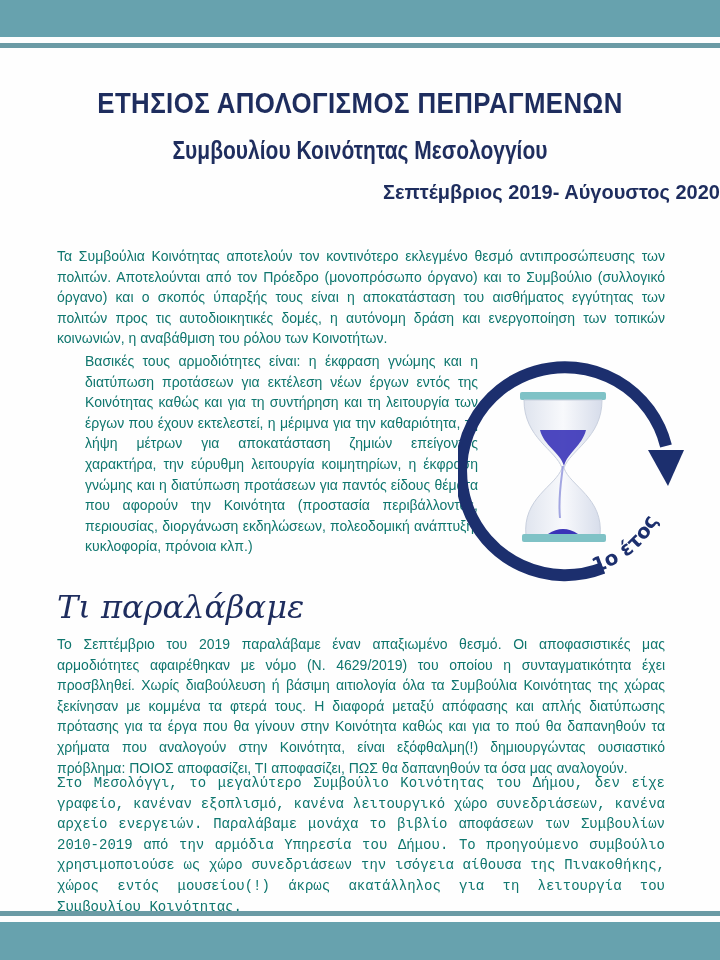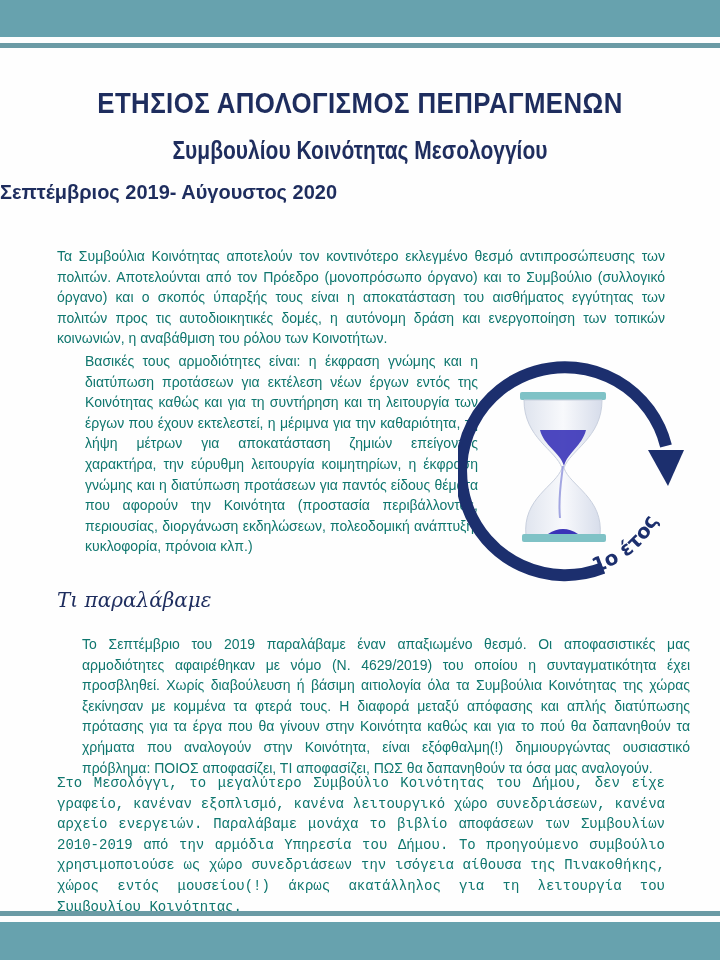--- a/index.html
+++ b/index.html
@@ -8,32 +8,32 @@
   .line-top { position: absolute; left: 0; top: 43px; width: 720px; height: 5px; background: #6b9ba5; }
   .line-bottom { position: absolute; left: 0; top: 911px; width: 720px; height: 5px; background: #6b9ba5; }
   .band-bottom { position: absolute; left: 0; top: 922px; width: 720px; height: 38px; background: #67a2ae; }
 
   .title { position: absolute; left: 0; top: 86px; width: 720px; text-align: center; color: #1e2d5e;
     font-family: "Liberation Sans", sans-serif; font-weight: bold; font-size: 30px; letter-spacing: 0.5px;
     transform: scaleX(0.86); transform-origin: center; }
   .subtitle { position: absolute; left: 0; top: 136px; width: 720px; text-align: center; color: #1e2d5e;
     font-family: "Liberation Sans", sans-serif; font-weight: bold; font-size: 25px;
     transform: scaleX(0.84); transform-origin: center; }
-  .period { position: absolute; left: 0; top: 181px; width: 720px; text-align: left; color: #1e2d5e;
+  .period { position: absolute; left: 0; top: 181px; width: 720px; text-align: right; color: #1e2d5e;
     font-family: "Liberation Sans", sans-serif; font-weight: bold; font-size: 20px; }
 
   .para { position: absolute; color: #0f766e; font-family: "Liberation Sans", sans-serif; font-size: 14px;
     line-height: 20.6px; text-align: justify; margin: 0; }
   .p1 { left: 57px; top: 246px; width: 608px; }
   .p2 { left: 57px; top: 351px; width: 393px; text-align: justify; margin-left: 28px; }
-  .p3 { left: 57px; top: 634px; width: 608px; margin-left: 25px; }
+  .p3 { left: 57px; top: 634px; width: 608px; }
   .p4 { left: 57px; top: 773px; width: 608px; font-family: Liberation Mono, monospace; }
 
   .section-title { position: absolute; left: 57px; top: 588px; color: #1e2d5e; font-family: "DejaVu Serif", serif;
-    font-style: italic; font-size: 20px; }
+    font-style: italic; font-size: 32px; }
 
   .graphic { position: absolute; left: 458px; top: 358px; width: 240px; height: 230px; }
 </style>
 </head>
 <body>
 
 <div class="band-top"></div>
 <div class="line-top"></div>
 
 <div class="title">ΕΤΗΣΙΟΣ ΑΠΟΛΟΓΙΣΜΟΣ ΠΕΠΡΑΓΜΕΝΩΝ</div>

